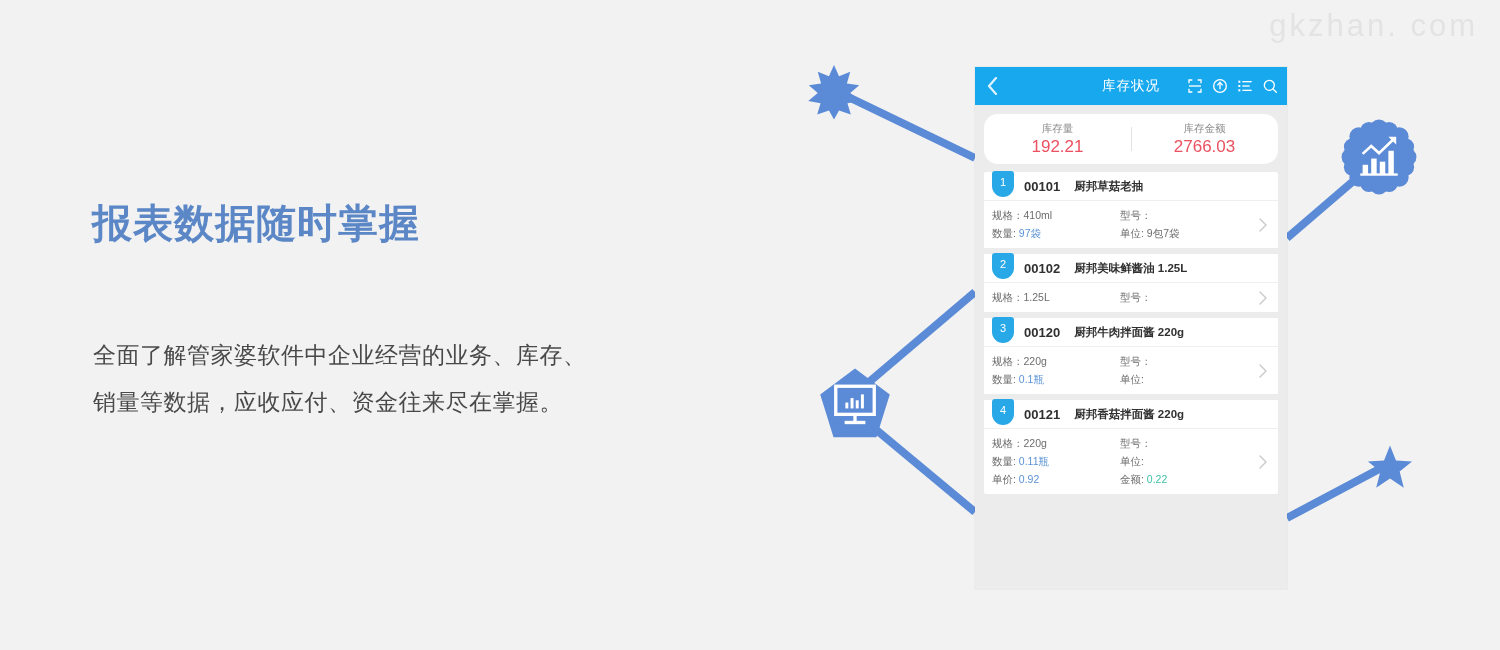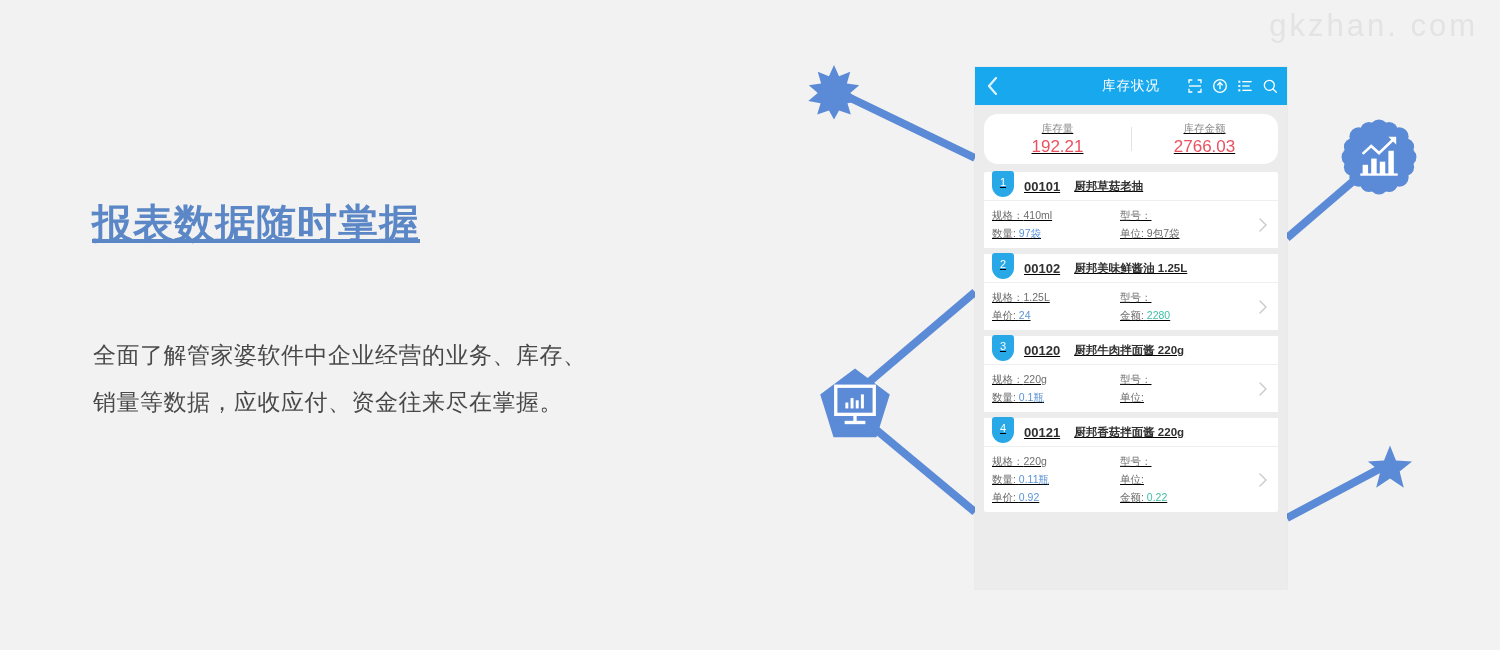--- a/index.html
+++ b/index.html
@@ -20,21 +20,20 @@
     font-family:"Liberation Sans","DejaVu Sans",sans-serif;
     user-select:none;
   }
 
   
   .headline{
     position:absolute;left:92px;top:196px;
     font-size:40px;font-weight:bold;letter-spacing:1px;
     color:#5b87c7;
     white-space:nowrap;
-    text-decoration:underline;
   }
   .bodycopy{
     position:absolute;left:93px;top:332px;
     width:500px;
     font-size:23px;line-height:47px;
     color:#494949;
     letter-spacing:.5px;
   }
 
   
@@ -42,21 +41,20 @@
 
   
   .deco{position:absolute;}
 
   
   .phone{
     position:absolute;left:975px;top:67px;
     width:312px;height:522px;
     background:#ececec;
     box-shadow:0 0 0 1px rgba(0,0,0,.03);
-    text-decoration:underline;
   }
   .appbar{
     height:38px;background:#18a8ee;
     display:flex;align-items:center;
     position:relative;
   }
   .appbar .back{
     width:34px;display:flex;align-items:center;justify-content:center;
     cursor:pointer;
   }
@@ -270,24 +268,20 @@
     <div class="rowhead">
       <div class="badge">2</div>
       <div class="code">00102</div>
       <div class="pname">厨邦美味鲜酱油 1.25L</div>
     </div>
     <div class="rowbody">
       <div class="dline">
         <div class="dcell"><span class="k">规格：</span><span class="v-gray">1.25L</span></div>
         <div class="dcell"><span class="k">型号：</span><span class="v-gray"></span></div>
       </div>
-      <div class="dline">
-        <div class="dcell"><span class="k">单价:</span> <span class="v-blue">24</span></div>
-        <div class="dcell"><span class="k">金额:</span> <span class="v-green">2280</span></div>
-      </div>
       <svg class="chev" viewBox="0 0 8 14">
         <polyline points="1,1 7,7 1,13" fill="none" stroke="#c9c9c9" stroke-width="1.4" stroke-linecap="round" stroke-linejoin="round"></polyline>
       </svg>
     </div>
   </div>
 
   <div class="row">
     <div class="rowhead">
       <div class="badge">3</div>
       <div class="code">00120</div>

